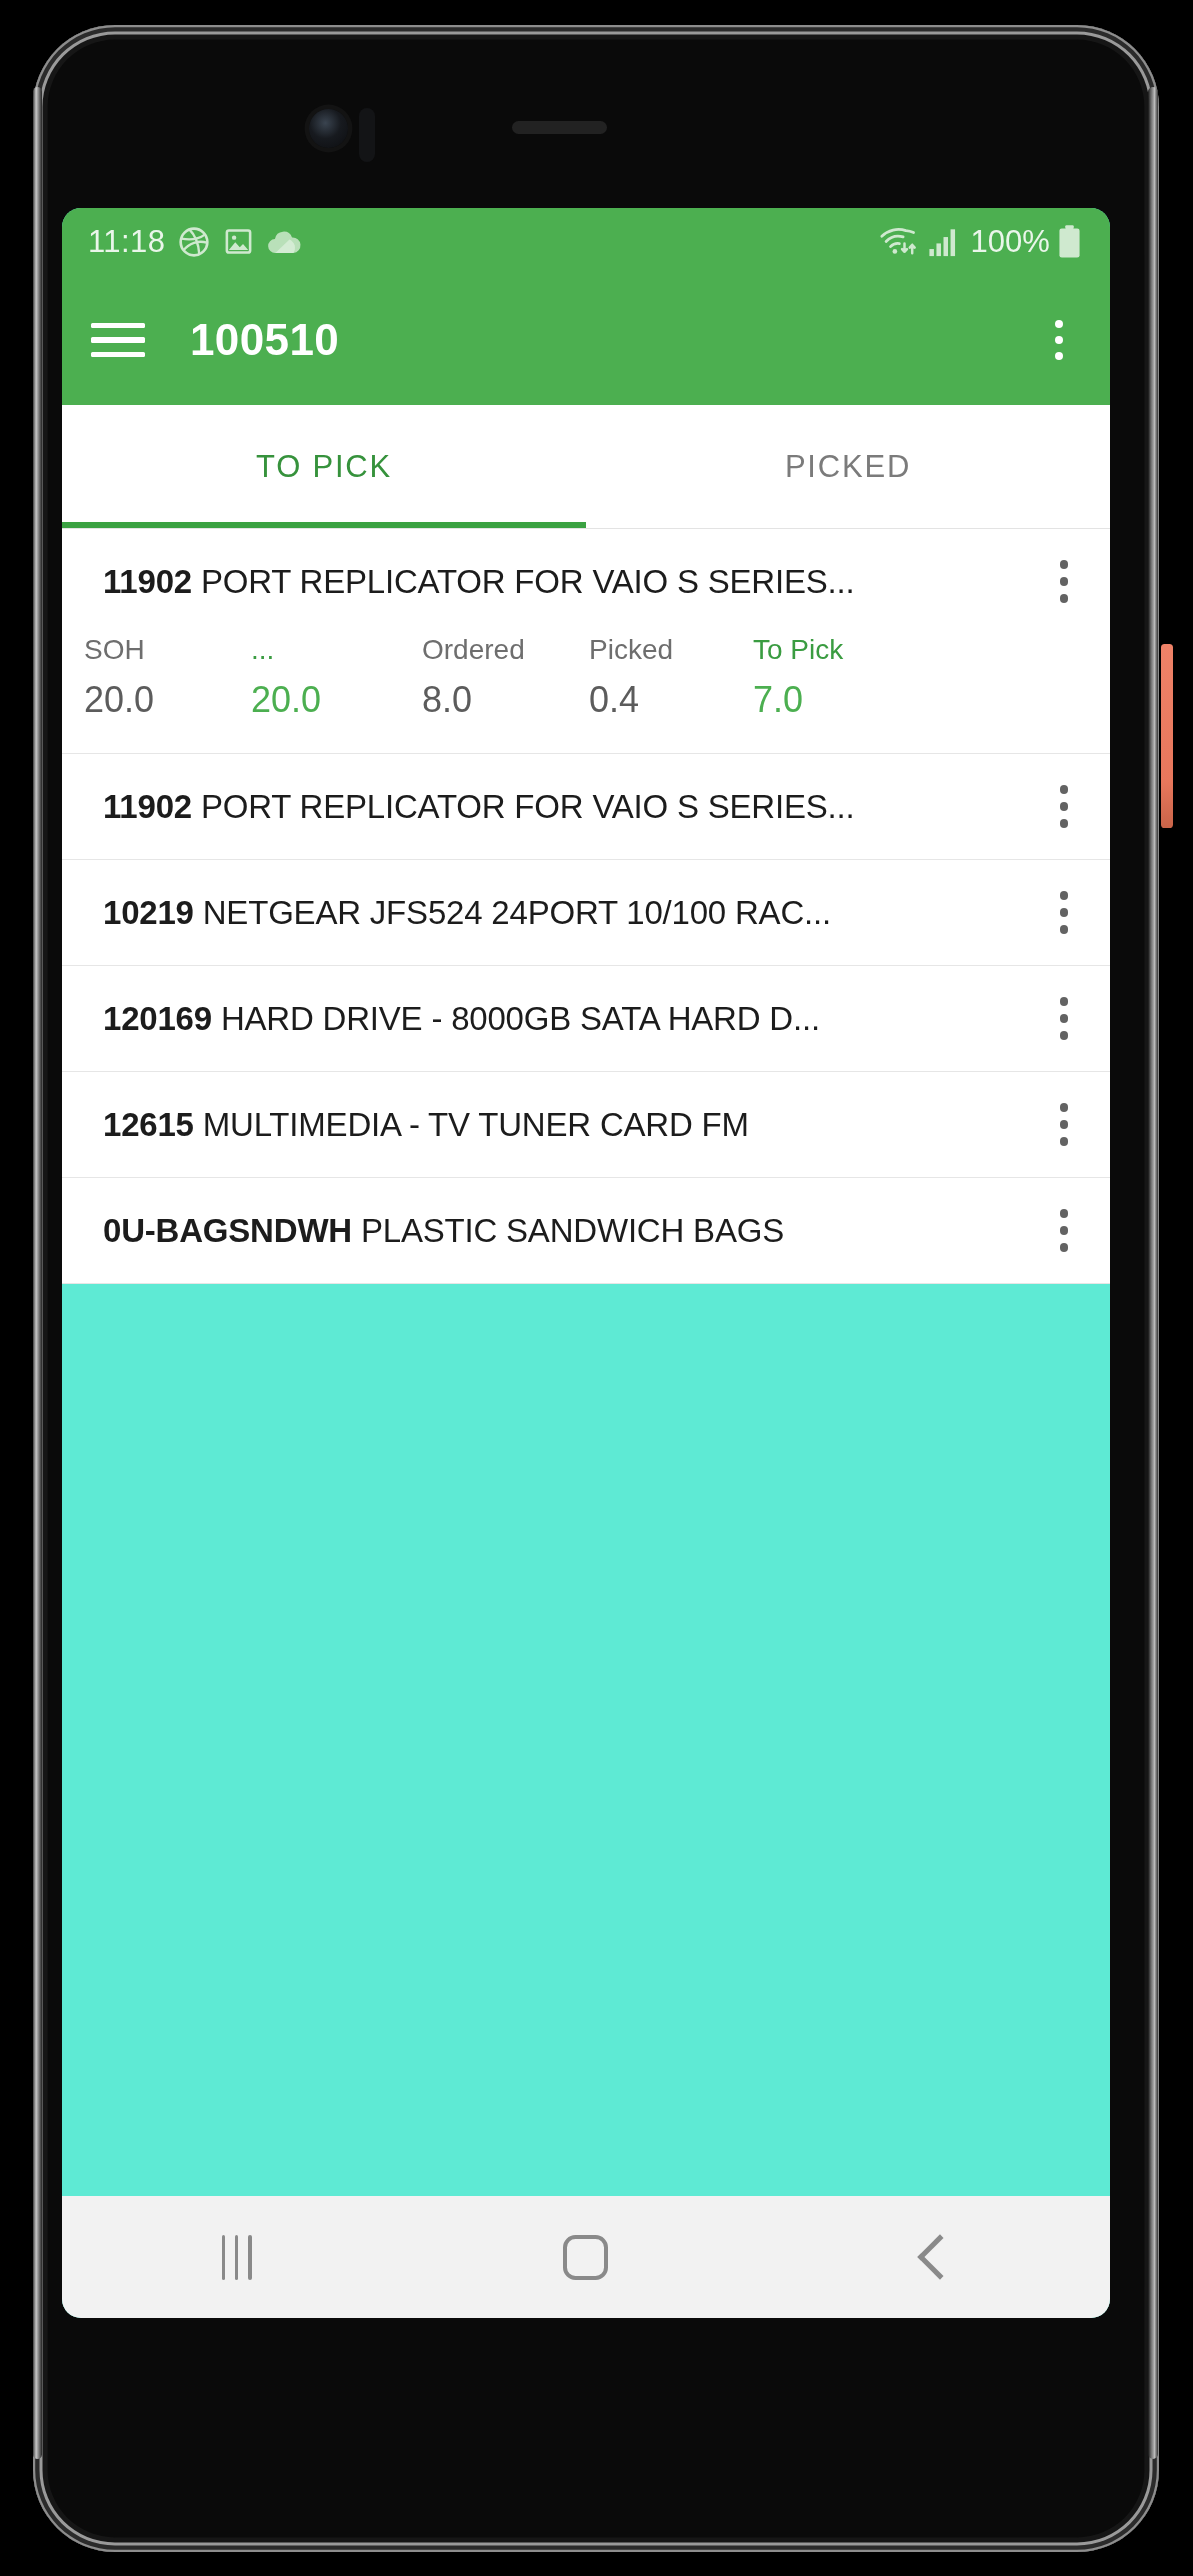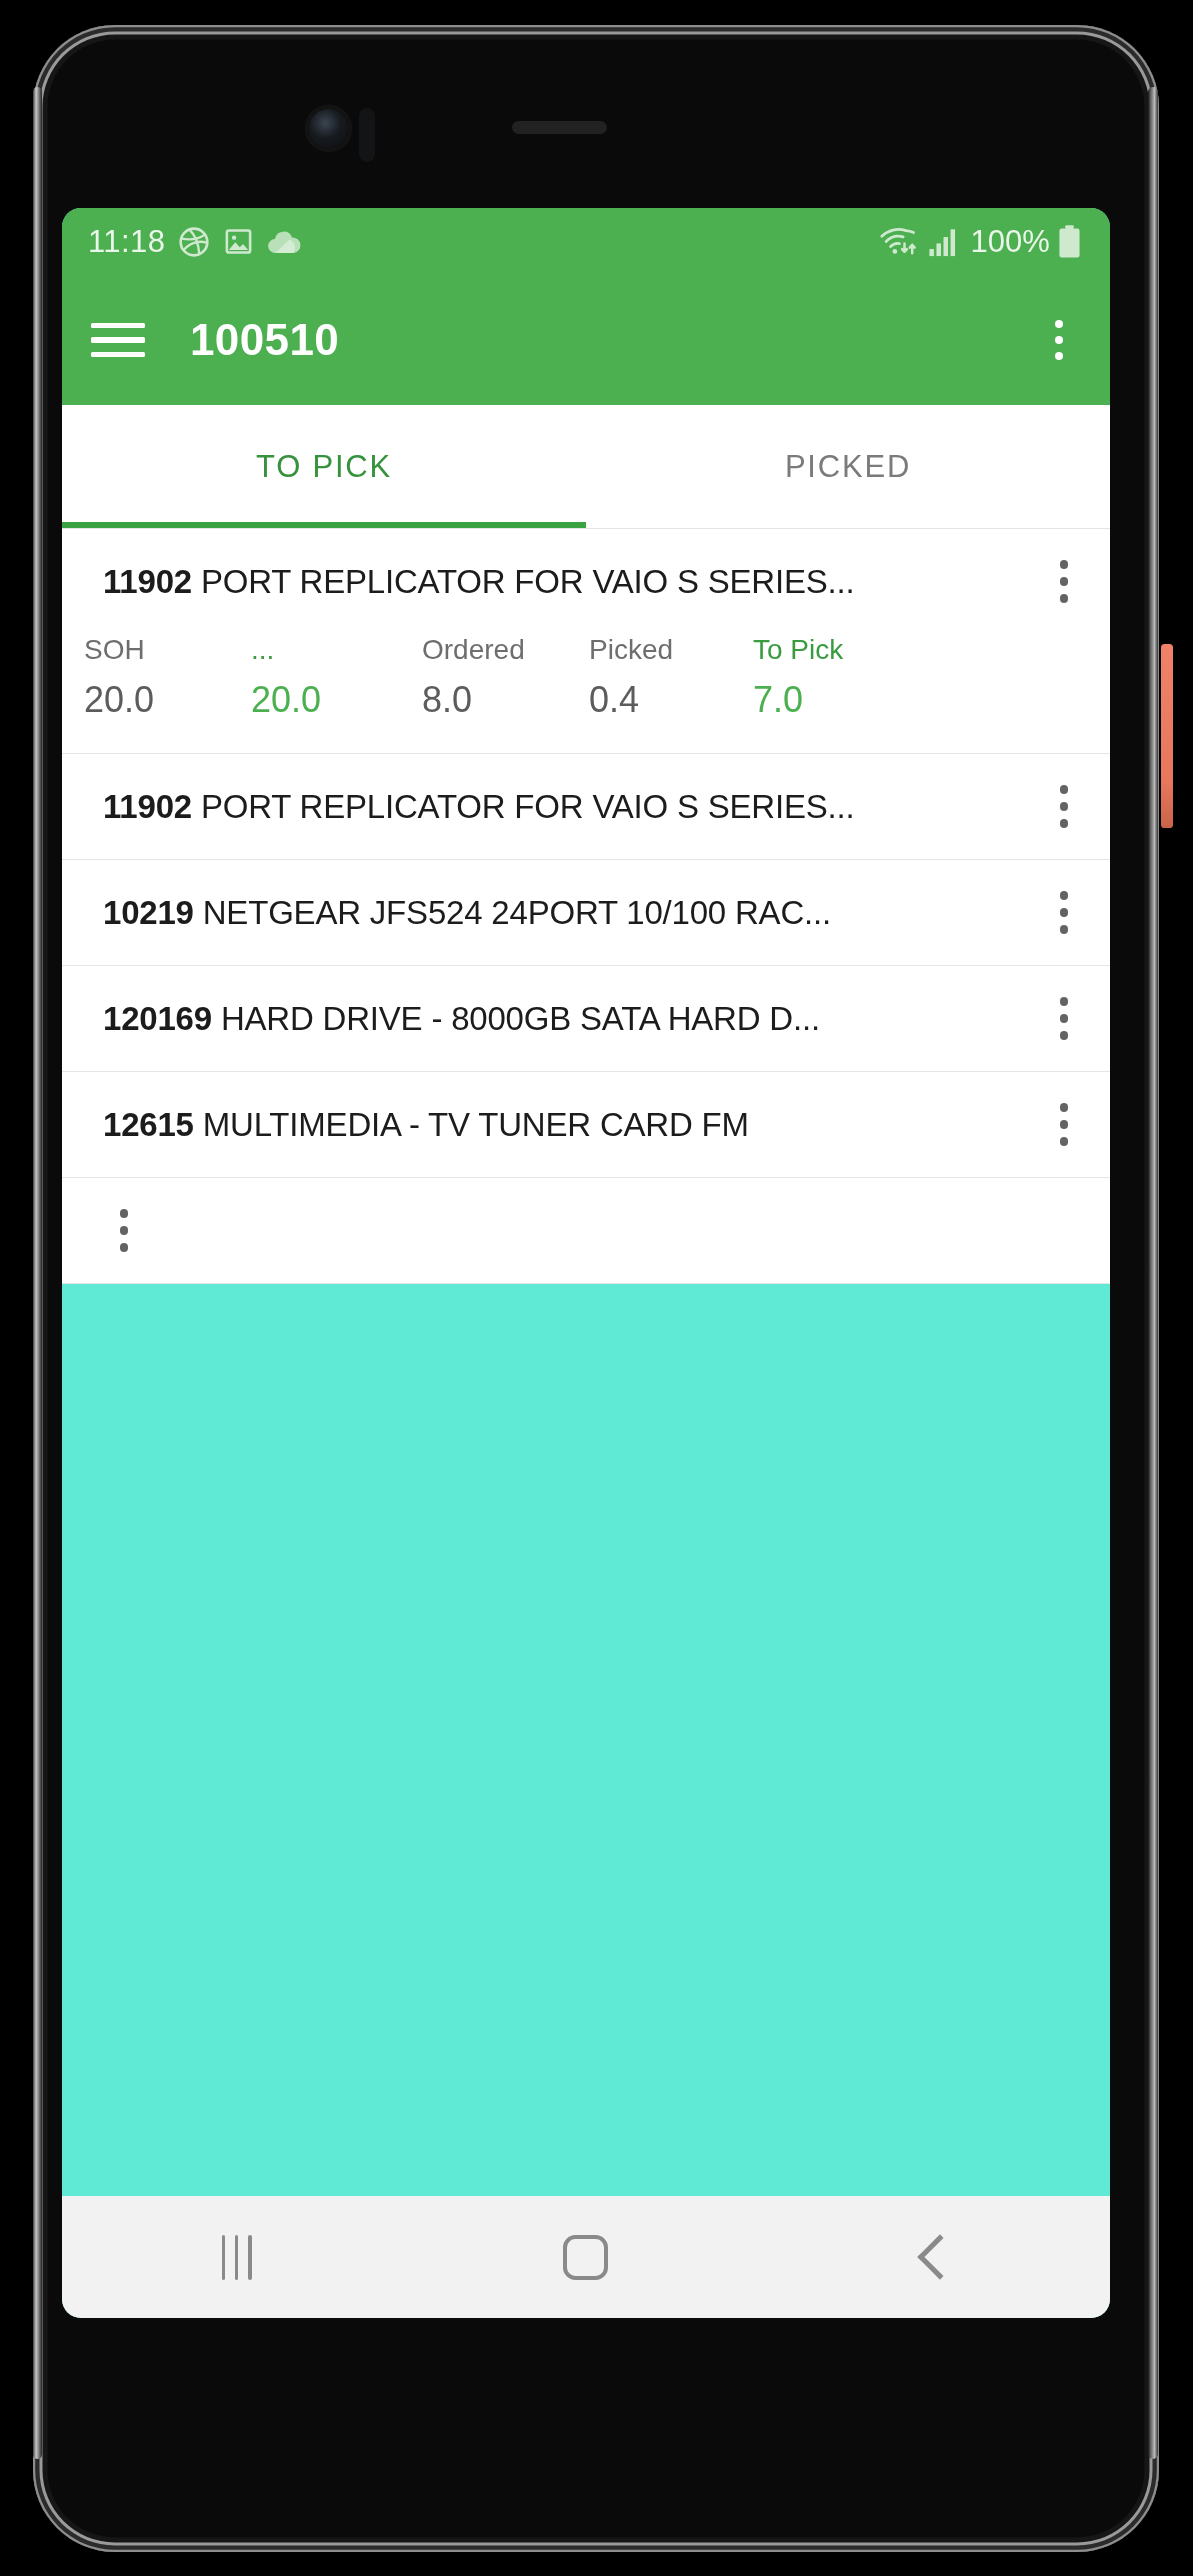--- a/index.html
+++ b/index.html
@@ -361,20 +361,24 @@
         <div class="row-overflow">
             <i></i>
             <i></i>
             <i></i>
           </div>
       </div>
     </div>
 
     <div class="list-item">
       <div class="item-title-row">
+        <div class="item-title">
+          <span class="item-sku">0U-BAGSNDWH </span>
+          <span>PLASTIC SANDWICH BAGS</span>
+        </div>
         <div class="row-overflow">
             <i></i>
             <i></i>
             <i></i>
           </div>
       </div>
     </div>
 
   </div>
 

